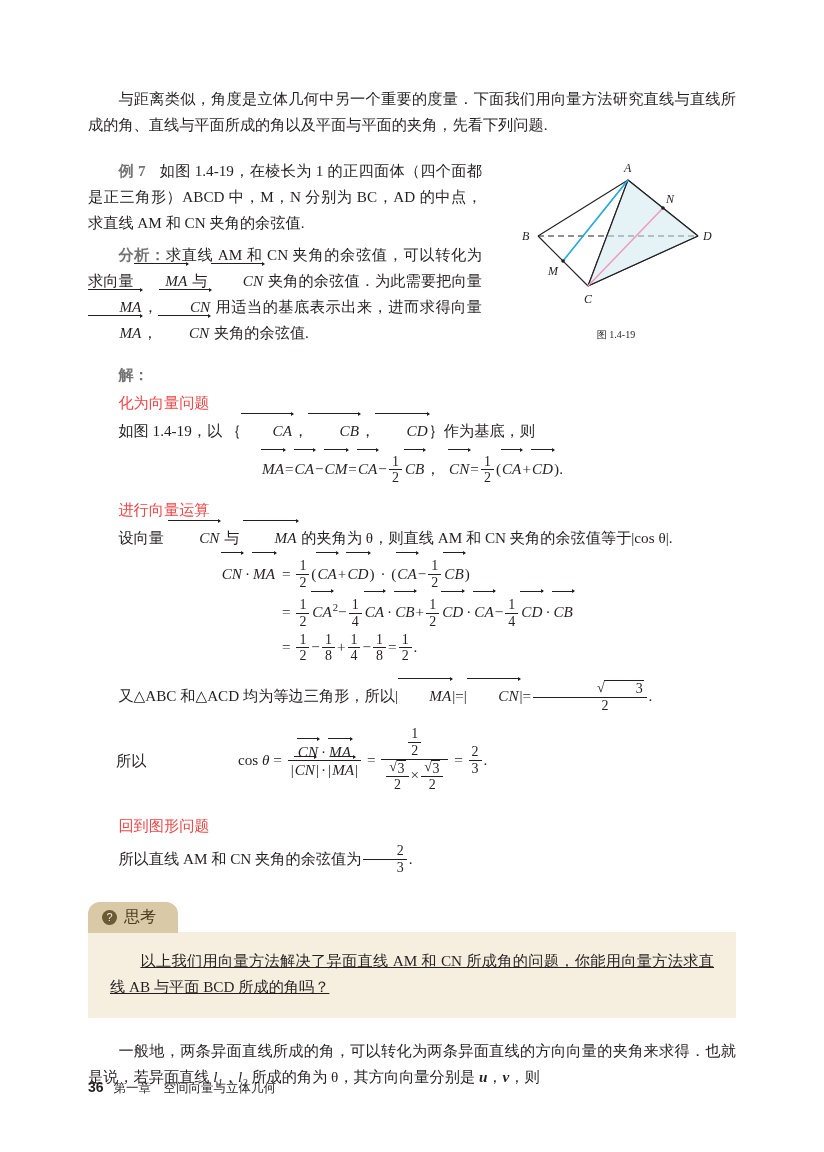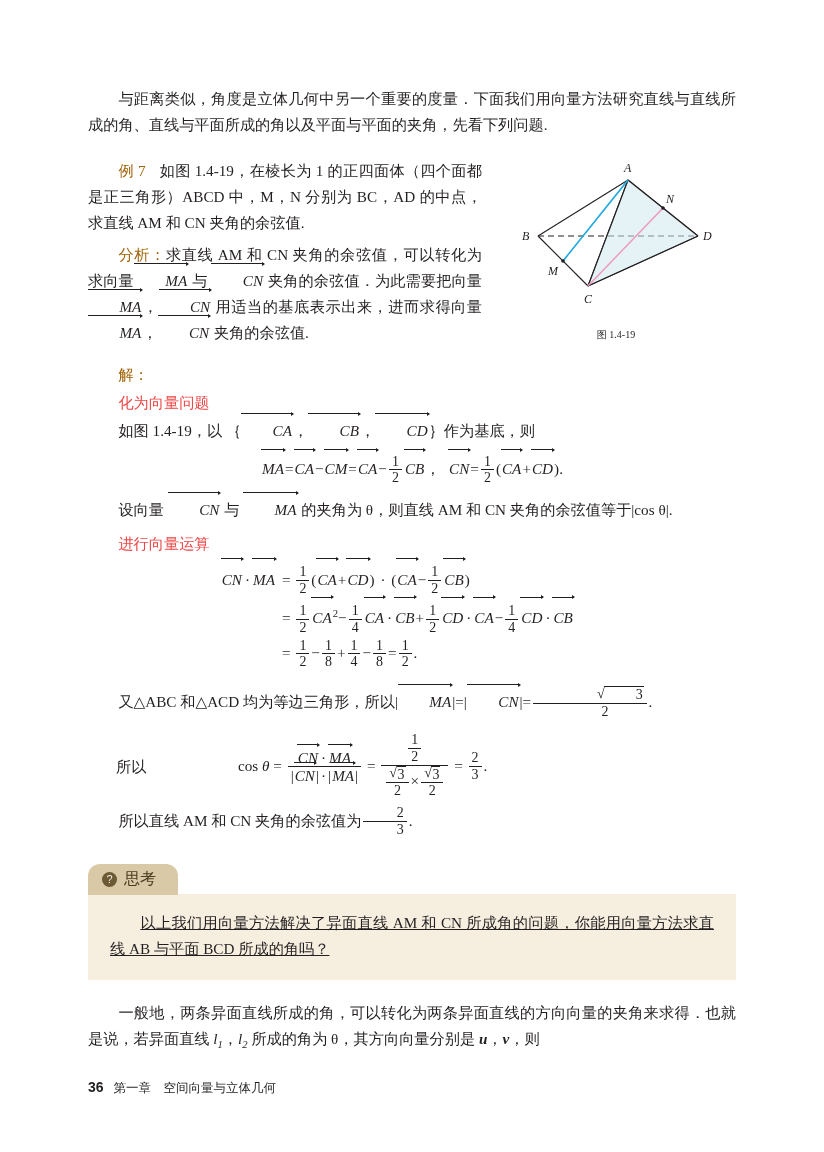--- a/index.html
+++ b/index.html
@@ -29,22 +29,22 @@
   }
   p {
     margin: 0;
     font-size: 15.2px;
     line-height: 26px;
     text-align: justify;
   }
   .indent { text-indent: 2em; }
   .teal { color: #ef4444; }
   .lead-label {
-    color: #a16207;
-    font-weight: normal;
+    color: #737373;
+    font-weight: bold;
   }
   .gap { height: 20px; }
 
   
   .example-block {
     position: relative;
     min-height: 200px;
   }
   .example-text {
     width: 394px;
@@ -274,26 +274,26 @@
     </p>
 
     <p class="indent" style="margin-top:2px">
       <span>如图 1.4-19，以 ｛</span><span class="vec"><span class="bar"></span>CA</span>，<span class="vec"><span class="bar"></span>CB</span>，<span class="vec"><span class="bar"></span>CD</span><span>｝作为基底，则</span>
     </p>
 
     <div class="center-math">
       <span class="vec"><span class="bar"></span>MA</span>=<span class="vec"><span class="bar"></span>CA</span>−<span class="vec"><span class="bar"></span>CM</span>=<span class="vec"><span class="bar"></span>CA</span>−<span class="frac"><span class="num">1</span><span class="den">2</span></span><span class="vec"><span class="bar"></span>CB</span>，&nbsp;&nbsp;<span class="vec"><span class="bar"></span>CN</span>=<span class="frac"><span class="num">1</span><span class="den">2</span></span>(<span class="vec"><span class="bar"></span>CA</span>+<span class="vec"><span class="bar"></span>CD</span>).
     </div>
 
+    <p class="indent" style="margin-top:8px">
+      <span class="teal">进行向量运算</span>
+    </p>
+
     <p class="indent" style="margin-top:2px">
       <span>设向量 </span><span class="vec"><span class="bar"></span>CN</span><span> 与 </span><span class="vec"><span class="bar"></span>MA</span><span> 的夹角为 θ，则直线 AM 和 CN 夹角的余弦值等于|cos θ|.</span>
-    </p>
-
-    <p class="indent" style="margin-top:8px">
-      <span class="teal">进行向量运算</span>
     </p>
 
     <div class="eq-rows">
       <div class="eq-row">
         <div class="eq-lhs"><span class="vec"><span class="bar"></span>CN</span><span class="dotop">·</span><span class="vec"><span class="bar"></span>MA</span></div>
         <div class="eq-rhs">= <span class="frac"><span class="num">1</span><span class="den">2</span></span>(<span class="vec"><span class="bar"></span>CA</span>+<span class="vec"><span class="bar"></span>CD</span>) <span class="dotop">·</span> (<span class="vec"><span class="bar"></span>CA</span>−<span class="frac"><span class="num">1</span><span class="den">2</span></span><span class="vec"><span class="bar"></span>CB</span>)</div>
       </div>
       <div class="eq-row">
         <div class="eq-lhs"></div>
         <div class="eq-rhs">= <span class="frac"><span class="num">1</span><span class="den">2</span></span><span class="vec"><span class="bar"></span>CA</span><span class="sup upr">2</span>−<span class="frac"><span class="num">1</span><span class="den">4</span></span><span class="vec"><span class="bar"></span>CA</span><span class="dotop">·</span><span class="vec"><span class="bar"></span>CB</span>+<span class="frac"><span class="num">1</span><span class="den">2</span></span><span class="vec"><span class="bar"></span>CD</span><span class="dotop">·</span><span class="vec"><span class="bar"></span>CA</span>−<span class="frac"><span class="num">1</span><span class="den">4</span></span><span class="vec"><span class="bar"></span>CD</span><span class="dotop">·</span><span class="vec"><span class="bar"></span>CB</span></div>
@@ -318,20 +318,23 @@
         </span>
         =
         <span class="frac" style="font-size:1em">
           <span class="num"><span class="frac"><span class="num">1</span><span class="den">2</span></span></span>
           <span class="den"><span class="frac"><span class="num"><span class="sqrt"><span>3</span></span></span><span class="den">2</span></span>×<span class="frac"><span class="num"><span class="sqrt"><span>3</span></span></span><span class="den">2</span></span></span>
         </span>
         = <span class="frac"><span class="num">2</span><span class="den">3</span></span>.
       </div>
     </div>
 
+    <p class="indent" style="margin-top:18px">
+      <span class="teal">回到图形问题</span>
+    </p>
 
     <p class="indent" style="margin-top:5px">
       <span>所以直线 AM 和 CN 夹角的余弦值为</span><span class="frac"><span class="num">2</span><span class="den">3</span></span><span>.</span>
     </p>
 
     <div class="think-wrap">
       <div class="think-tab">
         <span class="qmark">?</span><span>思考</span>
       </div>
       <div class="think-body">

